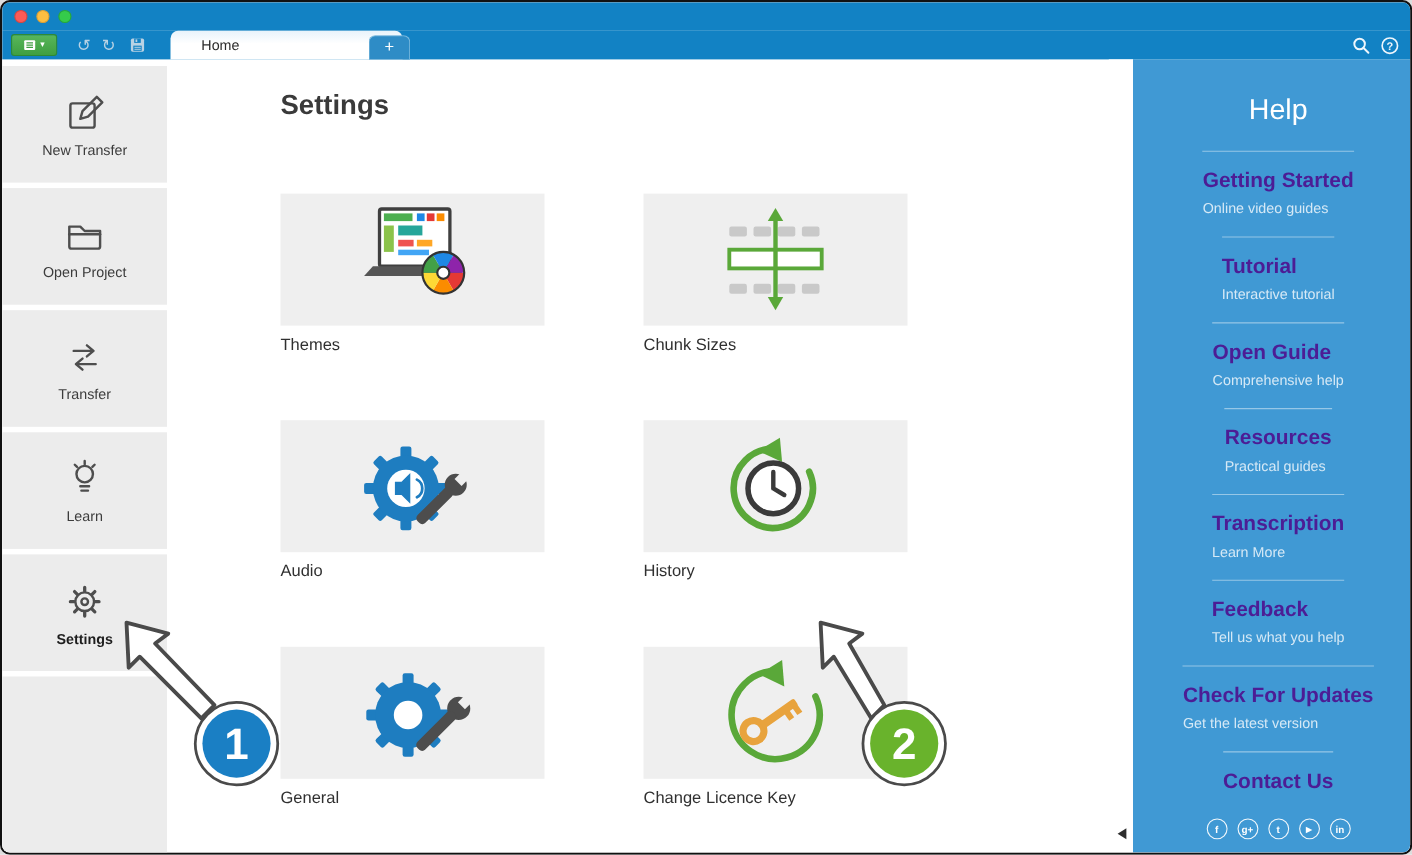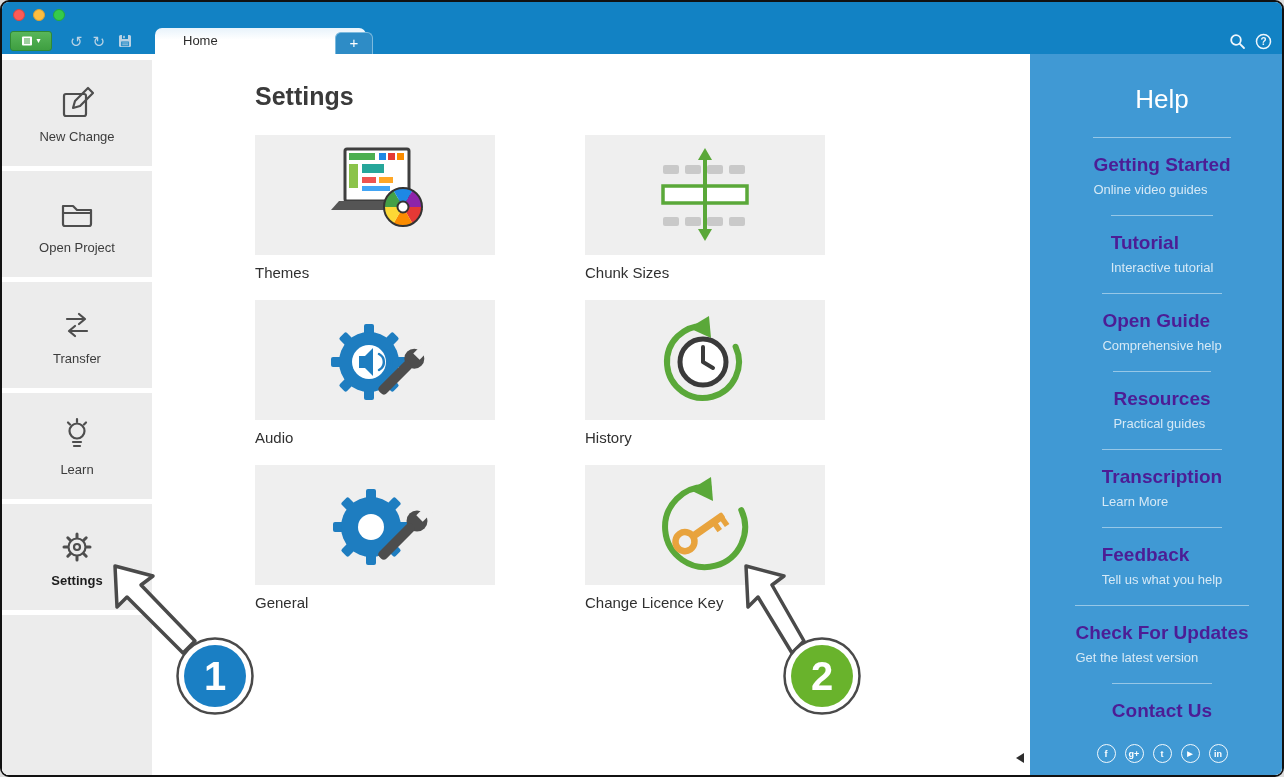--- a/index.html
+++ b/index.html
@@ -82,21 +82,21 @@
   .page-title { font-size: 25px; font-weight: 600; color: #3a3a3a; margin-bottom: 24px; }
   .grid {
     display: grid; grid-template-columns: 240px 240px;
     column-gap: 90px; row-gap: 19px;
   }
   .tile {
     width: 240px; height: 120px; background: #efefef;
     display: flex; align-items: center; justify-content: center;
   }
   .tile-label { margin-top: 9px; font-size: 15px; color: #303030; }
-  .cell { cursor: pointer; }
+  .cell { cursor: pointer; margin-top: 41px; }
 
   
   .collapse-strip { width: 22px; flex: none; background: #fff; position: relative; }
   .collapse-arrow {
     position: absolute; bottom: 12px; right: 6px;
     width: 0; height: 0;
     border-top: 5px solid transparent; border-bottom: 5px solid transparent;
     border-right: 8px solid #2d2d2d;
     cursor: pointer;
   }
@@ -182,21 +182,21 @@
   </div>
 
   <div class="app-body">
 
     <nav class="sidebar">
       <div class="side-item">
         <svg class="side-ic" width="40" height="40" viewBox="0 0 40 40">
           <rect x="7" y="11" width="22" height="22" rx="2"></rect>
           <path d="M31,5 l5,5 -13,13 -7,2 2,-7 z"></path>
         </svg>
-        <span class="lbl">New Change</span>
+        <span class="lbl">New Transfer</span>
       </div>
       <div class="side-item">
         <svg class="side-ic" width="40" height="40" viewBox="0 0 40 40">
           <path d="M6,12 h10 l4,4 h14 v14 a2,2 0 0 1 -2,2 h-24 a2,2 0 0 1 -2,-2 z"></path>
           <path d="M6,19 h28"></path>
         </svg>
         <span class="lbl">Open Project</span>
       </div>
       <div class="side-item">
         <svg class="side-ic" width="40" height="40" viewBox="0 0 40 40">

